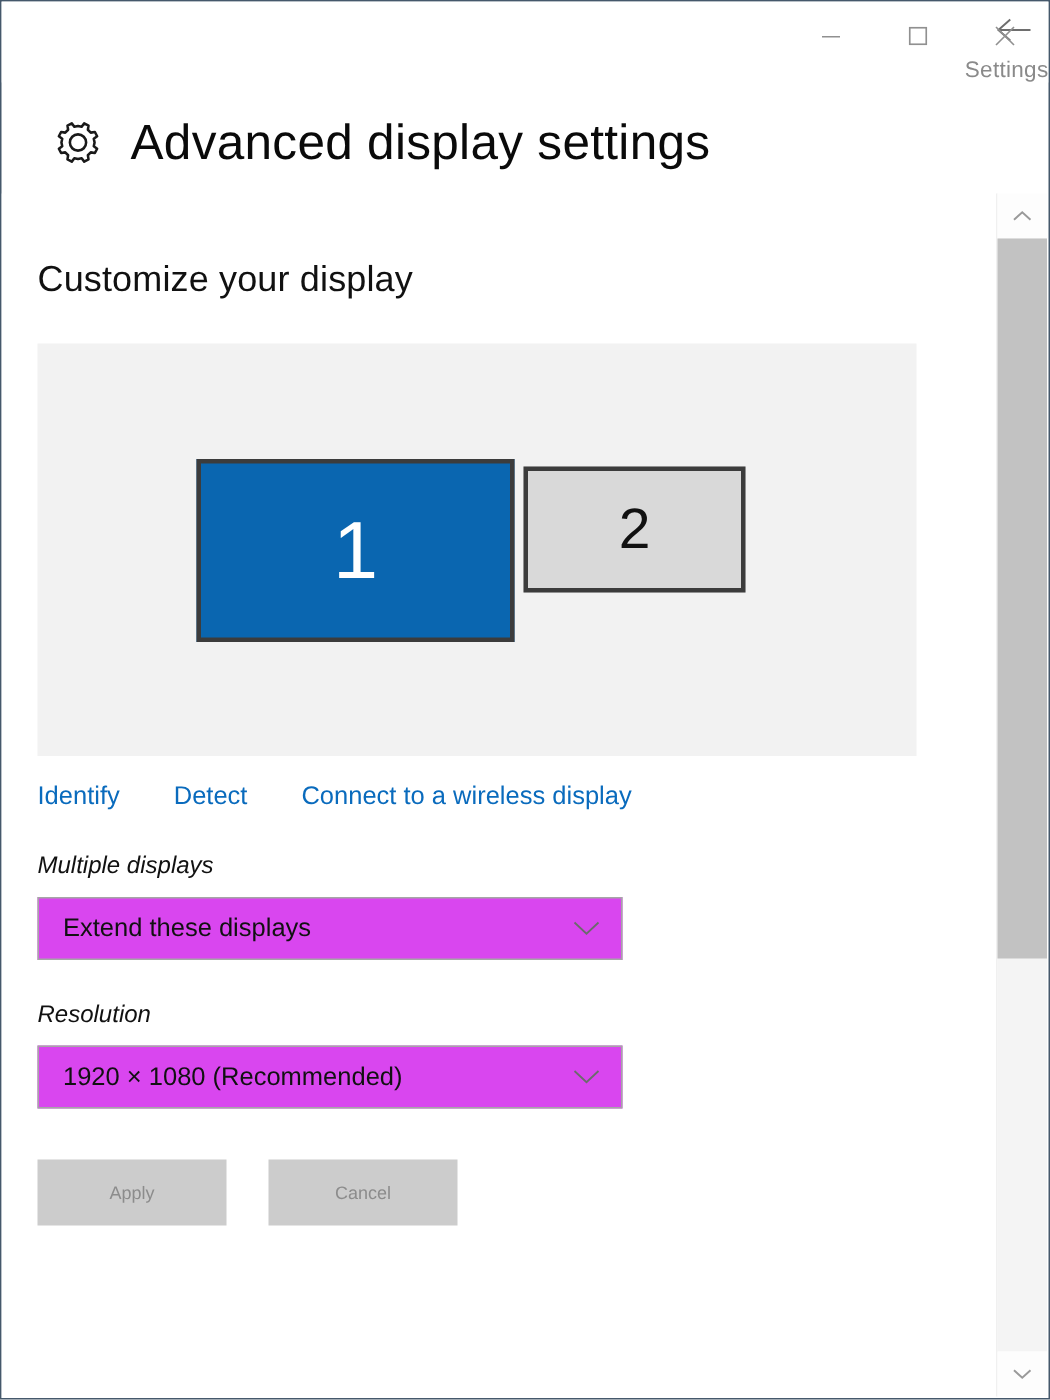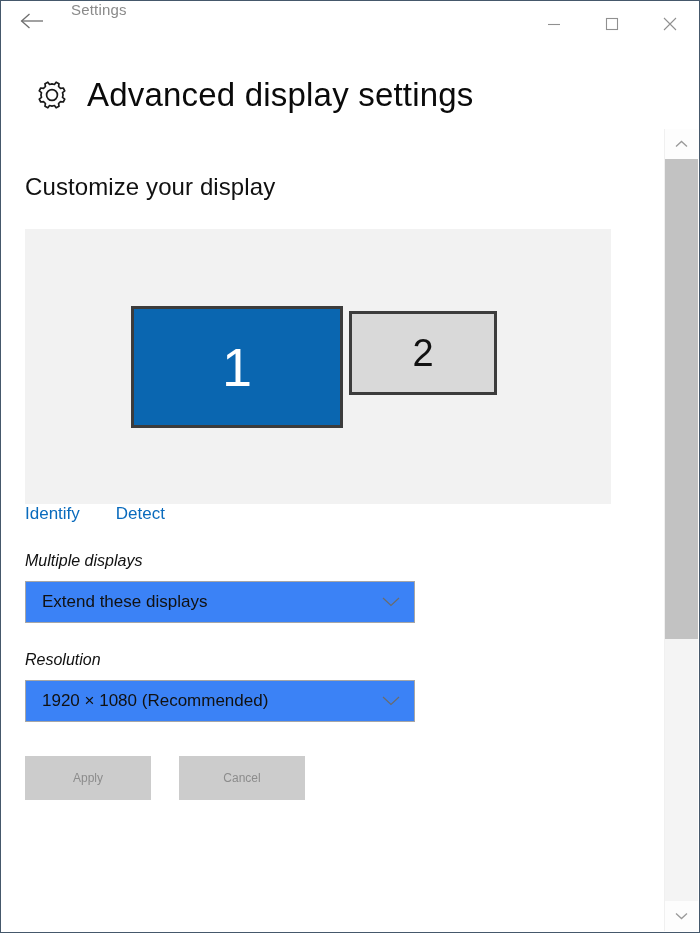--- a/index.html
+++ b/index.html
@@ -23,21 +23,22 @@
     background: #ffffff;
     overflow: hidden;
   }
 
   
   #titlebar {
     position: relative;
     height: 54px;
     background: #ffffff;
     display: flex;
-    align-items: flex-start;
+    align-items: flex-end;
+    flex-direction: column;
   }
   #back-button {
     width: 46px;
     height: 40px;
     margin-left: 8px;
     display: flex;
     align-items: center;
     justify-content: center;
     cursor: default;
   }
@@ -142,20 +143,21 @@
   }
   #monitor-2 .monitor-number {
     color: #111111;
     font-size: 38px;
     font-weight: 300;
     line-height: 1;
   }
 
   
   #links-row {
+    margin-top: 17px;
     display: flex;
     align-items: flex-start;
   }
   .link {
     color: #0a6bbd;
     font-size: 17px;
     font-weight: 400;
     margin-right: 36px;
     cursor: default;
     white-space: nowrap;
@@ -167,21 +169,21 @@
   .field-label {
     font-size: 16px;
     color: #111111;
     margin-bottom: 11px;
     font-style: italic;
   }
   .combo {
     position: relative;
     box-sizing: border-box;
     height: 42px;
-    background: #3b82f6;
+    background: #d946ef;
     border: 1px solid #a6a6a6;
     display: flex;
     align-items: center;
     cursor: default;
   }
   #multiple-displays-combo { width: 390px; }
   #resolution-combo { width: 390px; }
   .combo-value {
     font-size: 17px;
     color: #111111;
@@ -309,20 +311,21 @@
         <span class="monitor-number">1</span>
       </div>
       <div class="monitor" id="monitor-2">
         <span class="monitor-number">2</span>
       </div>
     </div>
 
     <div id="links-row">
       <span class="link">Identify</span>
       <span class="link">Detect</span>
+      <span class="link">Connect to a wireless display</span>
     </div>
 
     <div class="field-group">
       <div class="field-label">Multiple displays</div>
       <div class="combo" id="multiple-displays-combo">
         <span class="combo-value">Extend these displays</span>
         <svg class="combo-arrow" viewBox="0 0 18 11">
           <path d="M1 1.5 L9 9 L17 1.5" fill="none" stroke="#6b6b6b" stroke-width="1.2"></path>
         </svg>
       </div>

